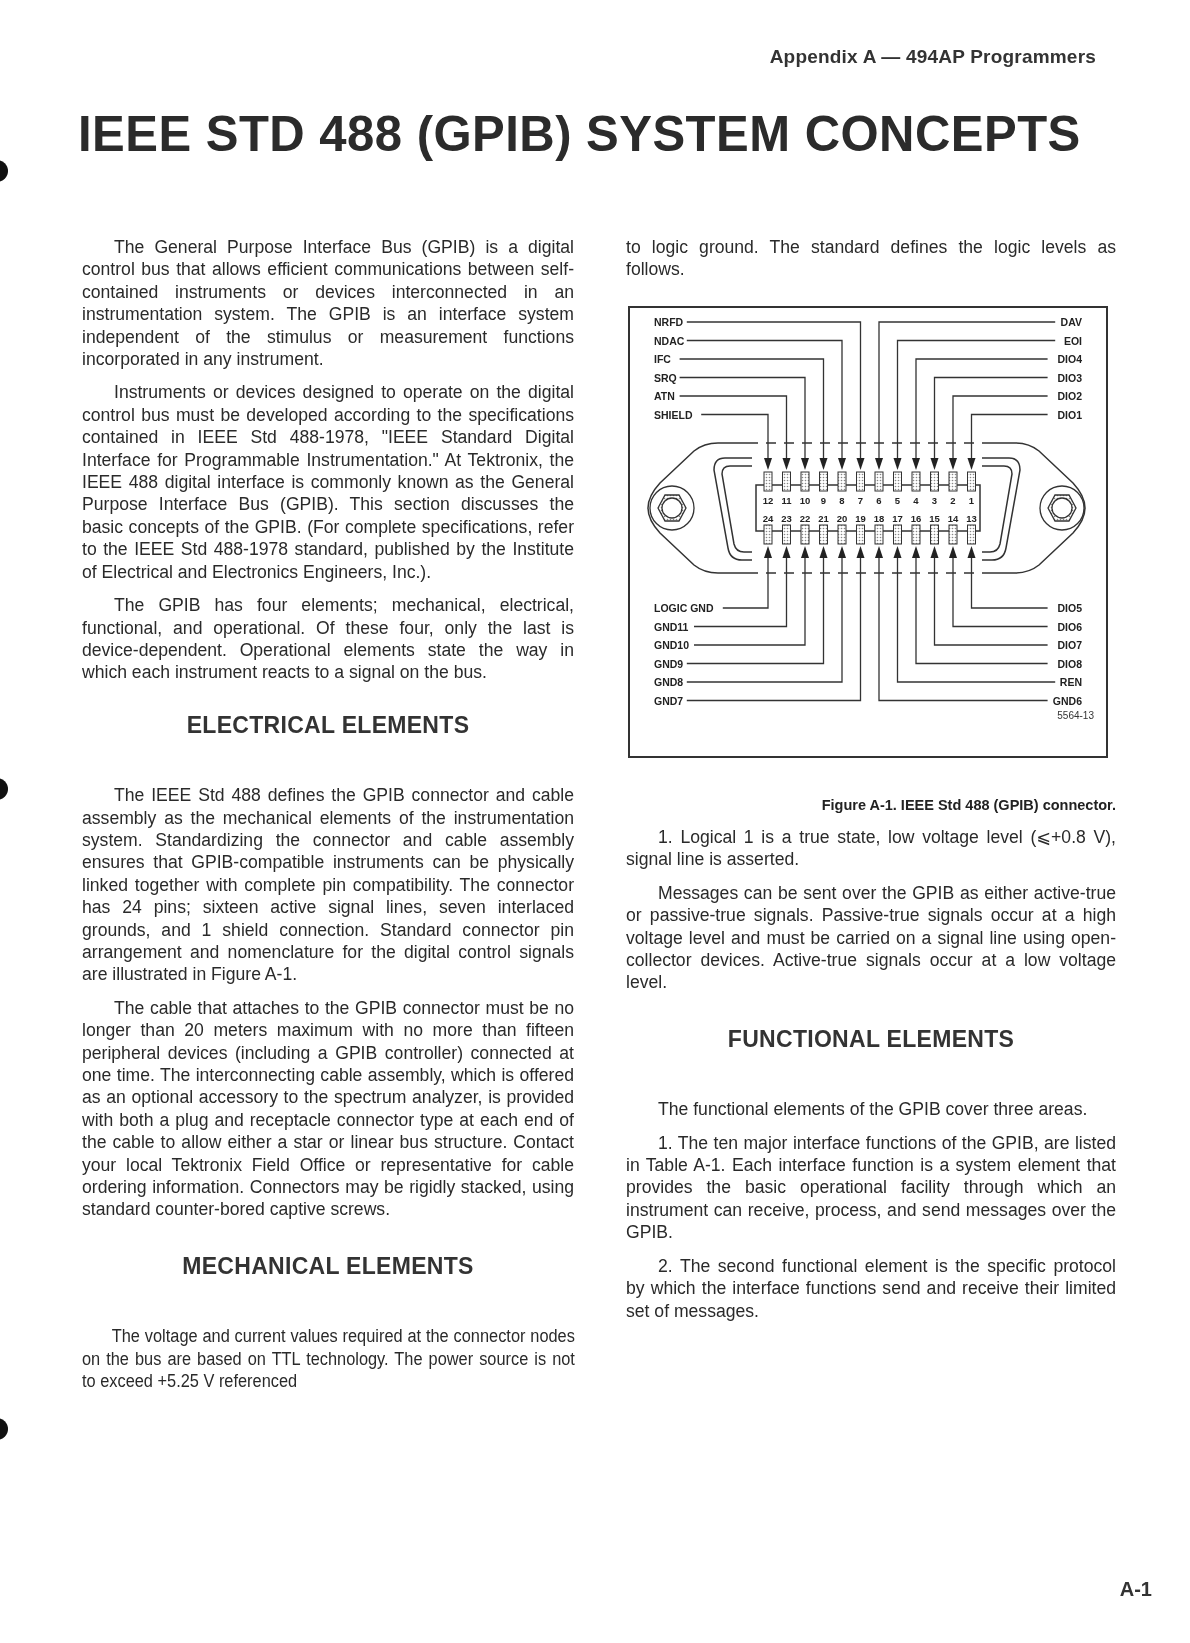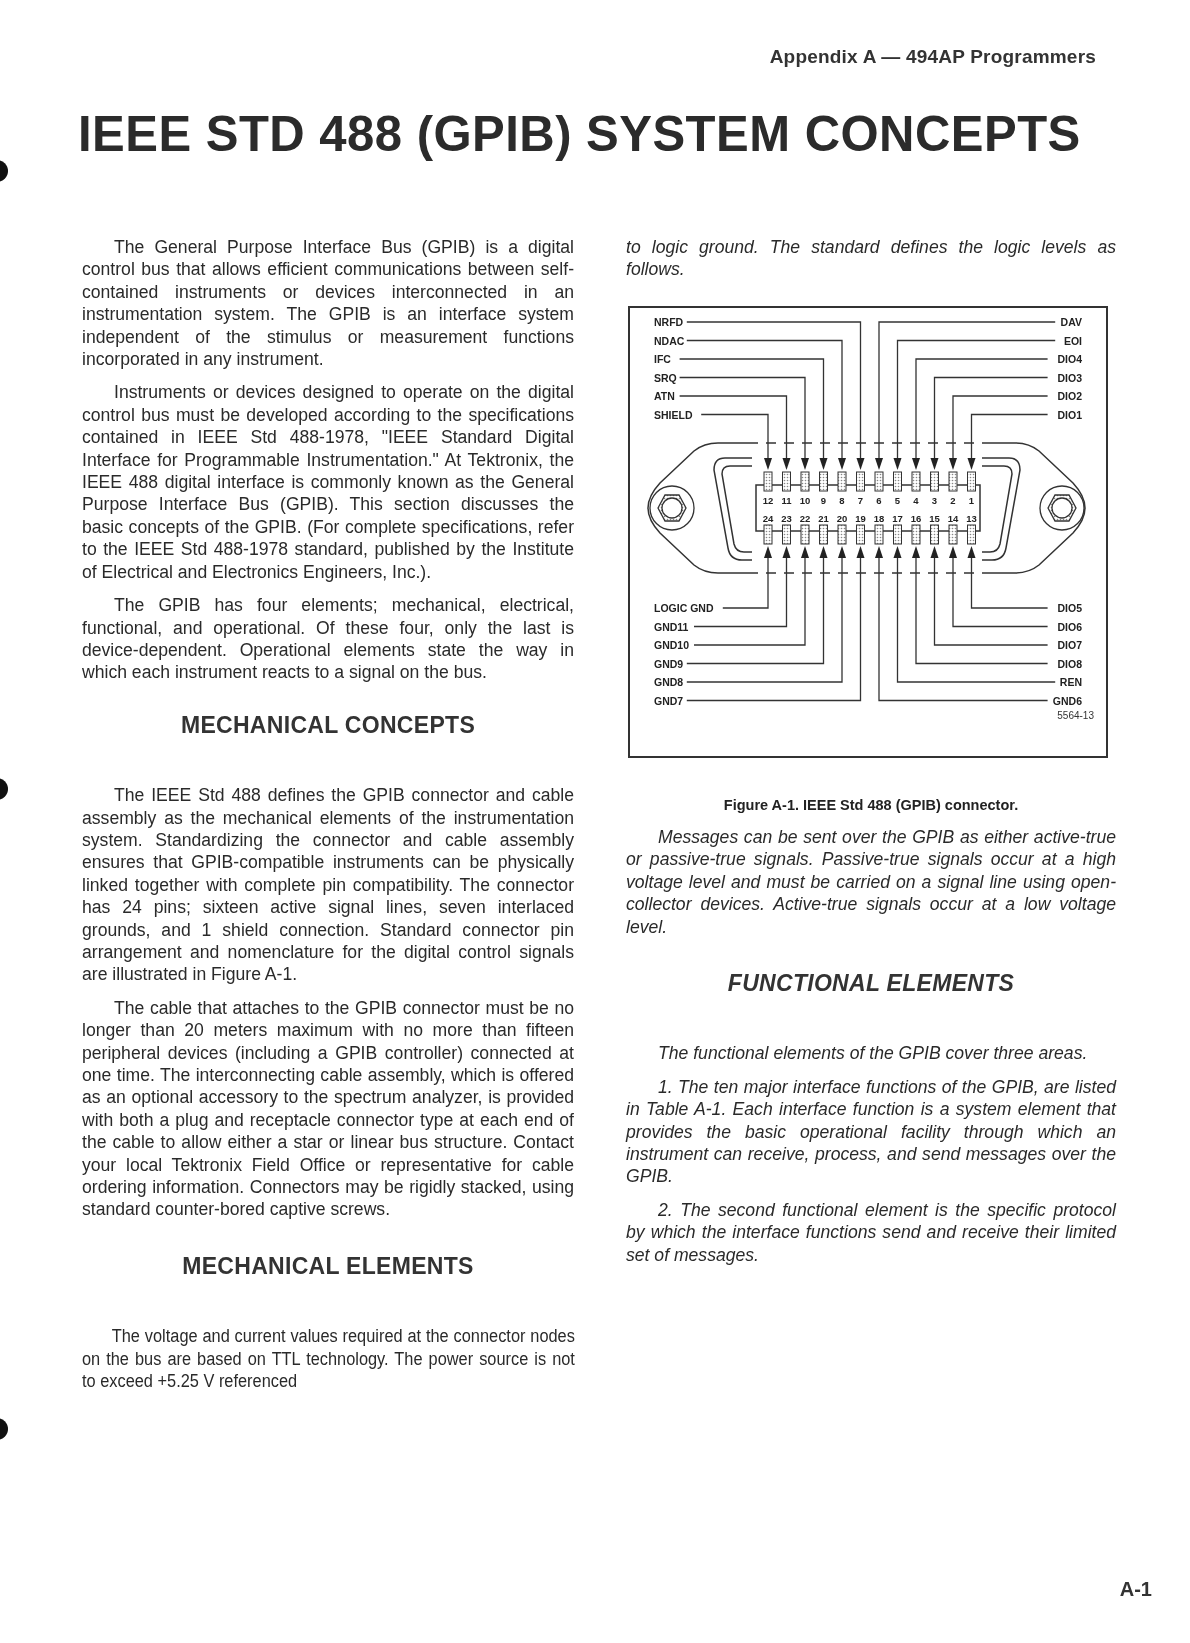--- a/index.html
+++ b/index.html
@@ -2,45 +2,45 @@
 <html><head>
 <meta charset="utf-8">
 <style>
   html, body { margin: 0; padding: 0; background: #ffffff; }
   body { width: 1190px; height: 1643px; position: relative; overflow: hidden; color: #2a2a2a; font-family: "Liberation Sans", "DejaVu Sans", sans-serif; }
   .hole { position: absolute; left: -14px; width: 22px; height: 22px; border-radius: 50%; background: #111; }
   .running-head { position: absolute; top: 46px; right: 94px; font-size: 19px; font-weight: bold; color: #333; letter-spacing: 0.2px; }
   .page-title { position: absolute; top: 105px; left: 78px; width: 1060px; font-size: 50px; font-weight: bold; color: #2b2b2b; letter-spacing: 0.5px; transform: scaleX(0.98); transform-origin: left; white-space: nowrap; }
   .col { position: absolute; top: 236px; width: 492px; font-size: 17.6px; line-height: 22.4px; text-align: justify; }
   .col.left { left: 82px; }
-  .col.right { left: 626px; width: 490px; font-style: italic; }
+  .col.right { left: 626px; width: 490px; }
   .col p { margin: 0 0 11px 0; text-indent: 32px; }
   .col p.noindent { text-indent: 0; }
   .col h2 { font-size: 23px; font-weight: bold; text-align: center; margin: 0; color: #333; letter-spacing: 0.3px; }
   .narrow { font-family: "Liberation Sans", sans-serif; transform: scaleX(0.93); transform-origin: left; width: 530px; }
   .figure { position: absolute; left: 628px; top: 306px; width: 480px; height: 452px; border: 2px solid #333; box-sizing: border-box; }
   .figure svg { position: absolute; left: 0; top: 0; }
-  .fig-caption { position: absolute; left: 626px; top: 797px; width: 490px; text-align: center; font-size: 14.5px; font-weight: bold; color: #222; }
+  .fig-caption { position: absolute; left: 626px; top: 797px; width: 490px; text-align: right; font-size: 14.5px; font-weight: bold; color: #222; }
   .page-number { position: absolute; right: 38px; top: 1578px; font-size: 20px; font-weight: bold; color: #333; margin-left: 18px; }
 </style>
 </head>
 <body>
 
 <div class="hole" style="top:160px;"></div>
 <div class="hole" style="top:778px;"></div>
 <div class="hole" style="top:1418px;"></div>
 
 <div class="running-head">Appendix A — 494AP Programmers</div>
 <h1 class="page-title" style="margin:0;">IEEE STD 488 (GPIB) SYSTEM CONCEPTS</h1>
 
 <div class="col left">
   <p>The General Purpose Interface Bus (GPIB) is a digital control bus that allows efficient communications between self-contained instruments or devices interconnected in an instrumentation system. The GPIB is an interface system independent of the stimulus or measurement functions incorporated in any instrument.</p>
   <p>Instruments or devices designed to operate on the digital control bus must be developed according to the specifications contained in IEEE Std 488-1978, "IEEE Standard Digital Interface for Programmable Instrumentation." At Tektronix, the IEEE 488 digital interface is commonly known as the General Purpose Interface Bus (GPIB). This section discusses the basic concepts of the GPIB. (For complete specifications, refer to the IEEE Std 488-1978 standard, published by the Institute of Electrical and Electronics Engineers, Inc.).</p>
   <p>The GPIB has four elements; mechanical, electrical, functional, and operational. Of these four, only the last is device-dependent. Operational elements state the way in which each instrument reacts to a signal on the bus.</p>
-  <h2 style="margin-top:30px; margin-bottom:48px;">MECHANICAL CONCEPTS</h2>
+  <h2 style="margin-top:30px; margin-bottom:48px;">ELECTRICAL ELEMENTS</h2>
   <p>The IEEE Std 488 defines the GPIB connector and cable assembly as the mechanical elements of the instrumentation system. Standardizing the connector and cable assembly ensures that GPIB-compatible instruments can be physically linked together with complete pin compatibility. The connector has 24 pins; sixteen active signal lines, seven interlaced grounds, and 1 shield connection. Standard connector pin arrangement and nomenclature for the digital control signals are illustrated in Figure A-1.</p>
   <p>The cable that attaches to the GPIB connector must be no longer than 20 meters maximum with no more than fifteen peripheral devices (including a GPIB controller) connected at one time. The interconnecting cable assembly, which is offered as an optional accessory to the spectrum analyzer, is provided with both a plug and receptacle connector type at each end of the cable to allow either a star or linear bus structure. Contact your local Tektronix Field Office or representative for cable ordering information. Connectors may be rigidly stacked, using standard counter-bored captive screws.</p>
   <h2 style="margin-top:34px; margin-bottom:48px;">MECHANICAL ELEMENTS</h2>
   <p class="narrow">The voltage and current values required at the connector nodes on the bus are based on TTL technology. The power source is not to exceed +5.25 V referenced</p>
 </div>
 
 <div class="col right">
   <p class="noindent">to logic ground. The standard defines the logic levels as follows.</p>
 </div>
 
@@ -202,20 +202,21 @@
         <text x="452" y="378" text-anchor="end">REN</text>
         <text x="452" y="396.5" text-anchor="end">GND6</text>
       </g>
     <text x="464" y="411" text-anchor="end" font-weight="normal" font-size="10" fill="#333">5564-13</text>
   </svg>
 </div>
 
 <div class="fig-caption">Figure A-1. IEEE Std 488 (GPIB) connector.</div>
 
 <div class="col right" style="top:826px;">
+  <p>1. Logical 1 is a true state, low voltage level (⩽+0.8 V), signal line is asserted.</p>
   <p>Messages can be sent over the GPIB as either active-true or passive-true signals. Passive-true signals occur at a high voltage level and must be carried on a signal line using open-collector devices. Active-true signals occur at a low voltage level.</p>
   <h2 style="margin-top:34px; margin-bottom:48px;">FUNCTIONAL ELEMENTS</h2>
   <p>The functional elements of the GPIB cover three areas.</p>
   <p>1. The ten major interface functions of the GPIB, are listed in Table A-1. Each interface function is a system element that provides the basic operational facility through which an instrument can receive, process, and send messages over the GPIB.</p>
   <p>2. The second functional element is the specific protocol by which the interface functions send and receive their limited set of messages.</p>
 </div>
 
 <div class="page-number">A-1</div>
 
 </body></html>

